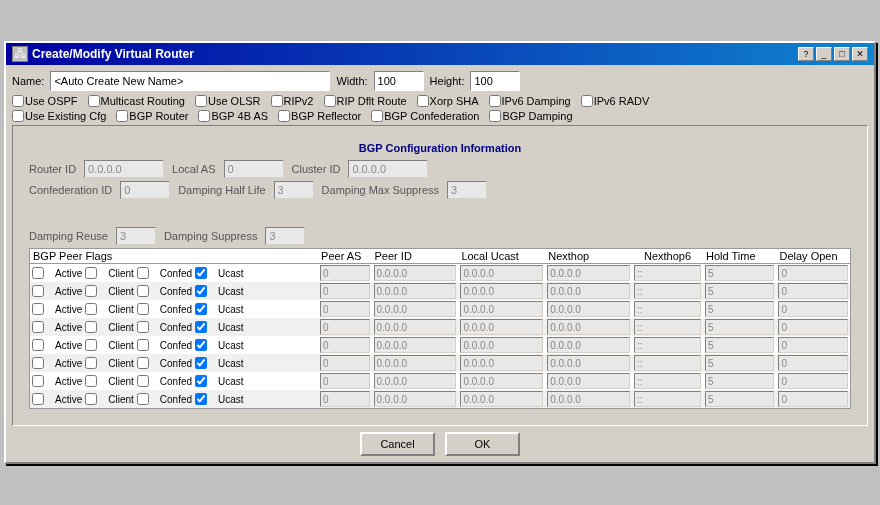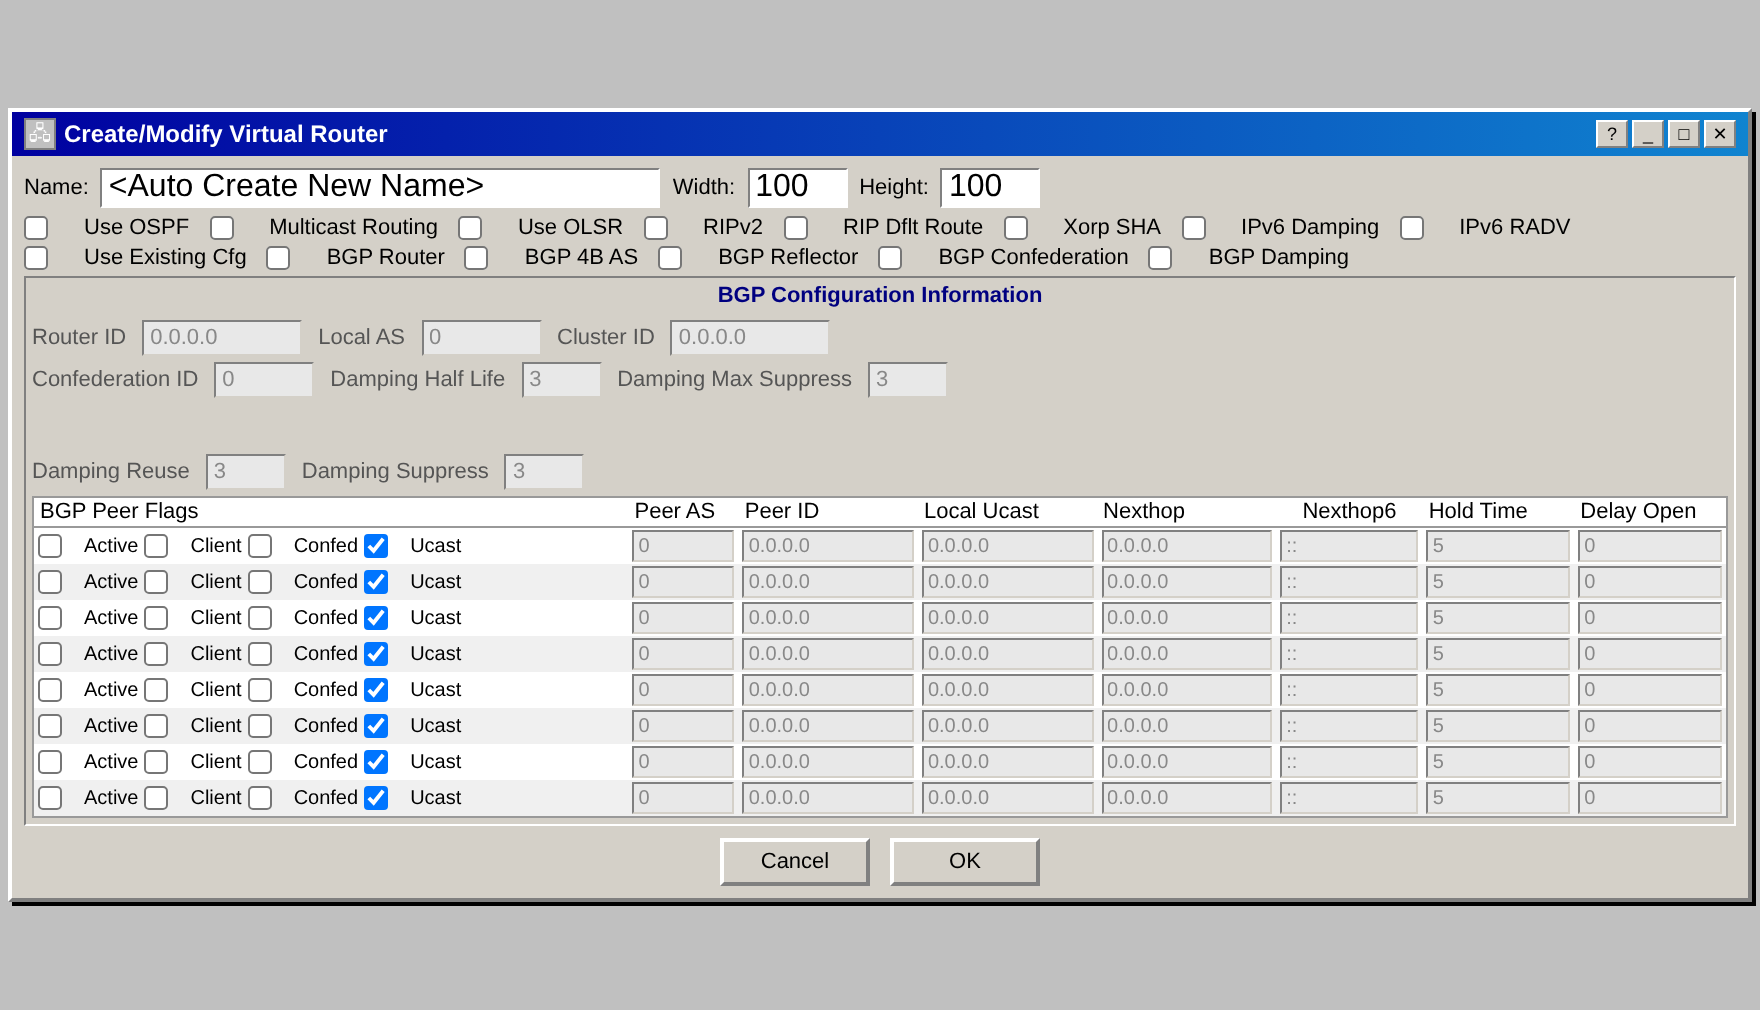--- a/index.html
+++ b/index.html
@@ -83,57 +83,57 @@
       color: #000;
     }
     .text-input {
       border: 1px solid;
       border-top-color: #808080;
       border-left-color: #808080;
       border-bottom-color: #ffffff;
       border-right-color: #ffffff;
       background: #ffffff;
       height: 20px;
-      font-size: 16px;
+      font-size: 11px;
       padding: 1px 3px;
       color: #000;
     }
     .name-input { width: 280px; }
     .width-input { width: 50px; }
     .height-input { width: 50px; }
     .checkbox-row {
       display: flex;
       align-items: center;
       gap: 10px;
       margin-bottom: 3px;
       flex-wrap: wrap;
     }
     .checkbox-item {
       display: flex;
       align-items: flex-start;
-      gap: 18px;
+      gap: 1px;
     }
     .checkbox-item input[type="checkbox"] {
       width: 12px;
       height: 12px;
       margin: 0;
     }
     .notes-label {
       text-align: center;
       font-size: 11px;
       margin-bottom: 2px;
     }
     .section-panel {
       border: 1px solid;
       border-top-color: #808080;
       border-left-color: #808080;
       border-bottom-color: #ffffff;
       border-right-color: #ffffff;
       background: #d4d0c8;
-      padding: 3px;
+      padding: 16px;
       margin-bottom: 4px;
     }
     .section-title {
       text-align: center;
       font-size: 11px;
       font-weight: bold;
       margin-bottom: 6px;
       color: #000080;
     }
     .bgp-config-label {

